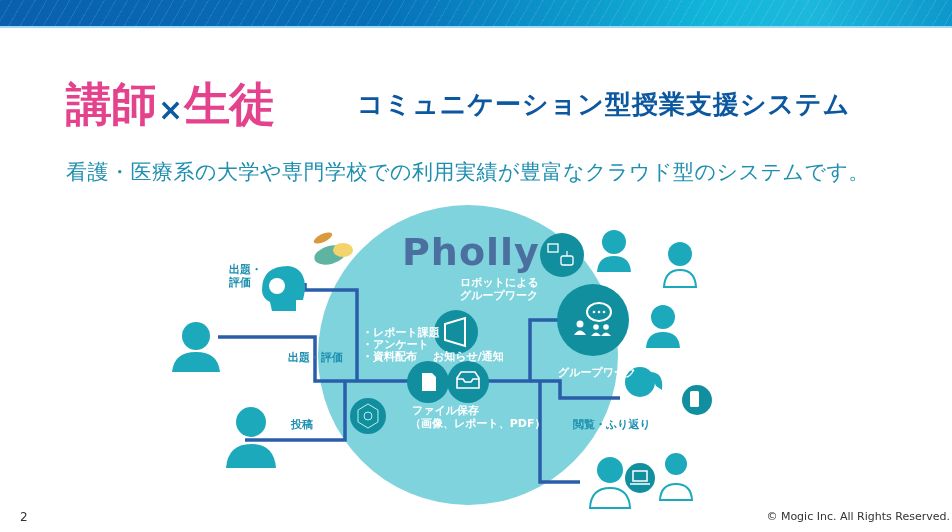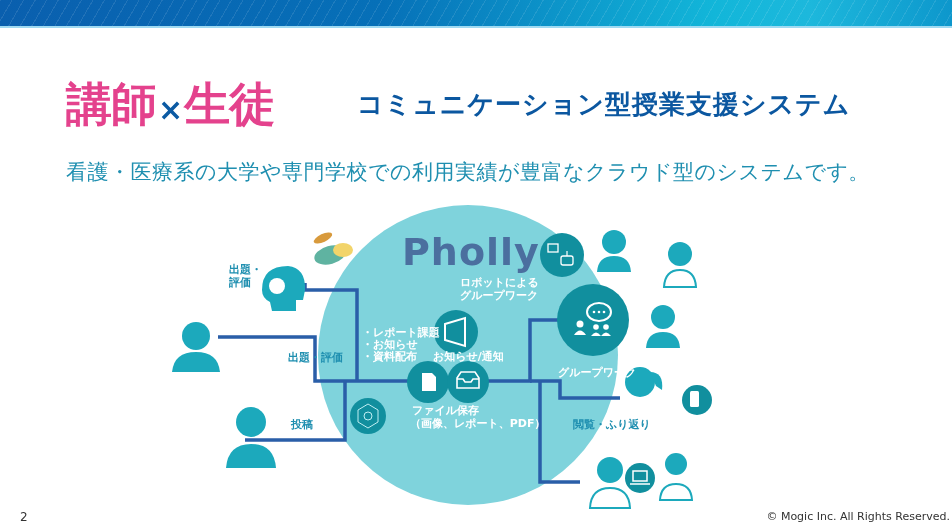--- a/index.html
+++ b/index.html
@@ -165,21 +165,21 @@
 
 <div style="position:absolute; left:402px; top:230px; font-size:38px; font-weight:bold; color:#4b6f9f; letter-spacing:1px; line-height:44px;">Pholly</div>
 
 <div class="lbl" style="left:460px; top:276px;">
   <div>ロボットによる</div>
   <div>グループワーク</div>
 </div>
 
 <div class="lbl" style="left:362px; top:327px; line-height:12px;">
   <div>・レポート課題</div>
-  <div>・お知らせ</div>
+  <div>・アンケート</div>
   <div>・資料配布</div>
 </div>
 
 <div class="lbl" style="left:433px; top:350px;">お知らせ/通知</div>
 
 <div class="lbl" style="left:410px; top:404px;">
   <div style="padding-left:2px;">ファイル保存</div>
   <div>（画像、レポート、PDF）</div>
 </div>
 

